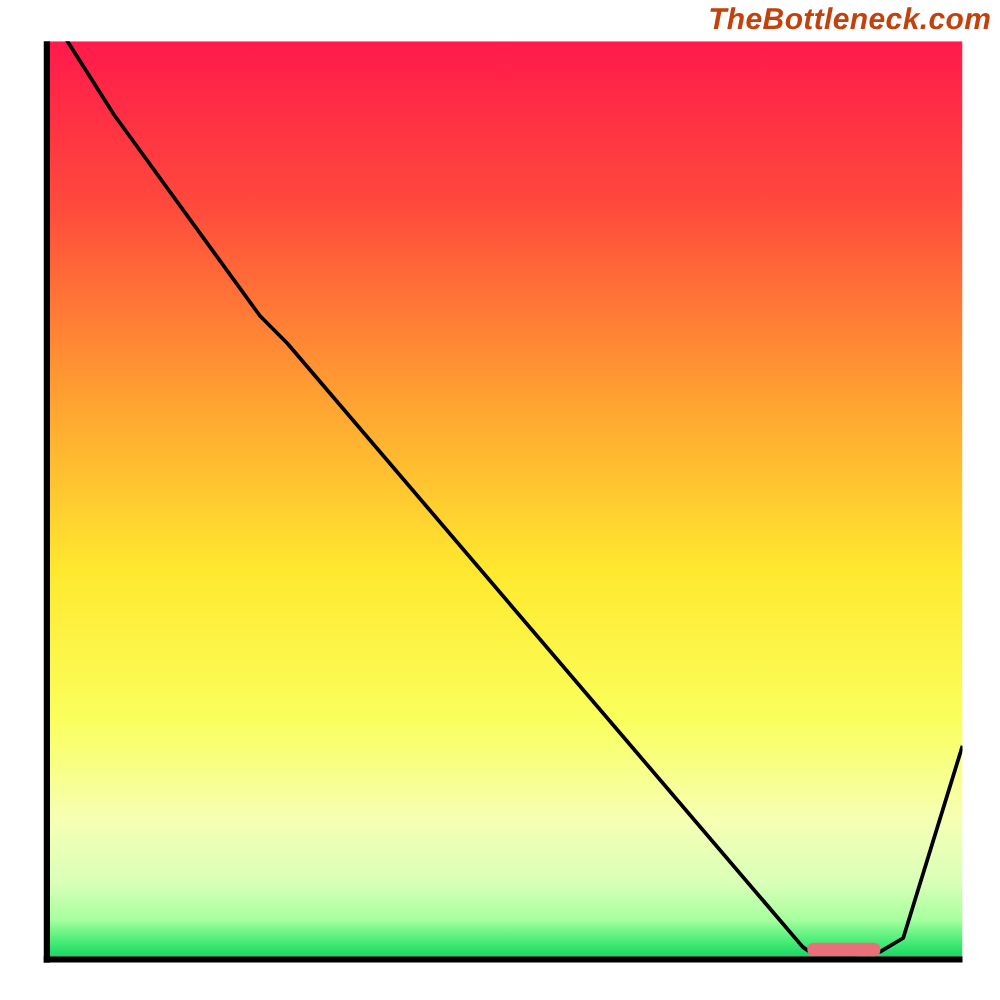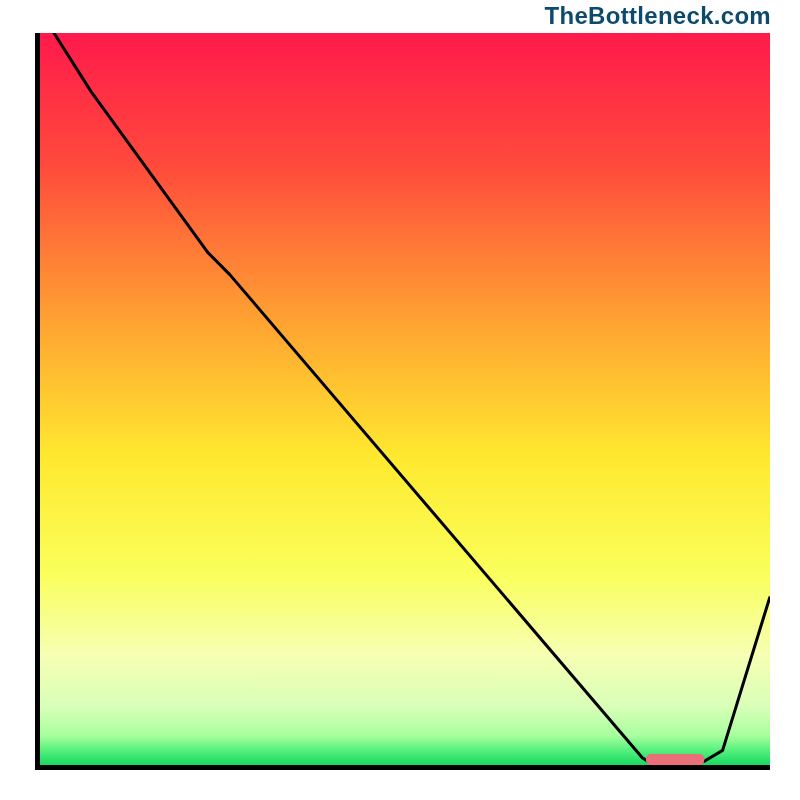--- a/index.html
+++ b/index.html
@@ -14,25 +14,26 @@
   .frame {
     position: absolute;
     left: 0;
     top: 0;
     width: 800px;
     height: 800px;
   }
   .attribution {
     position: absolute;
     top: 2px;
-    right: 29px;
+    right: 7px;
     font-size: 24px;
     font-weight: bold;
-    color: #0c4a6e;
+    color: #c2410c;
     letter-spacing: 0.3px;
+    font-style: italic;
   }
   .axis-left {
     position: absolute;
     left: 35px;
     top: 33px;
     width: 5px;
     height: 737px;
     background: #000;
   }
   .axis-bottom {

